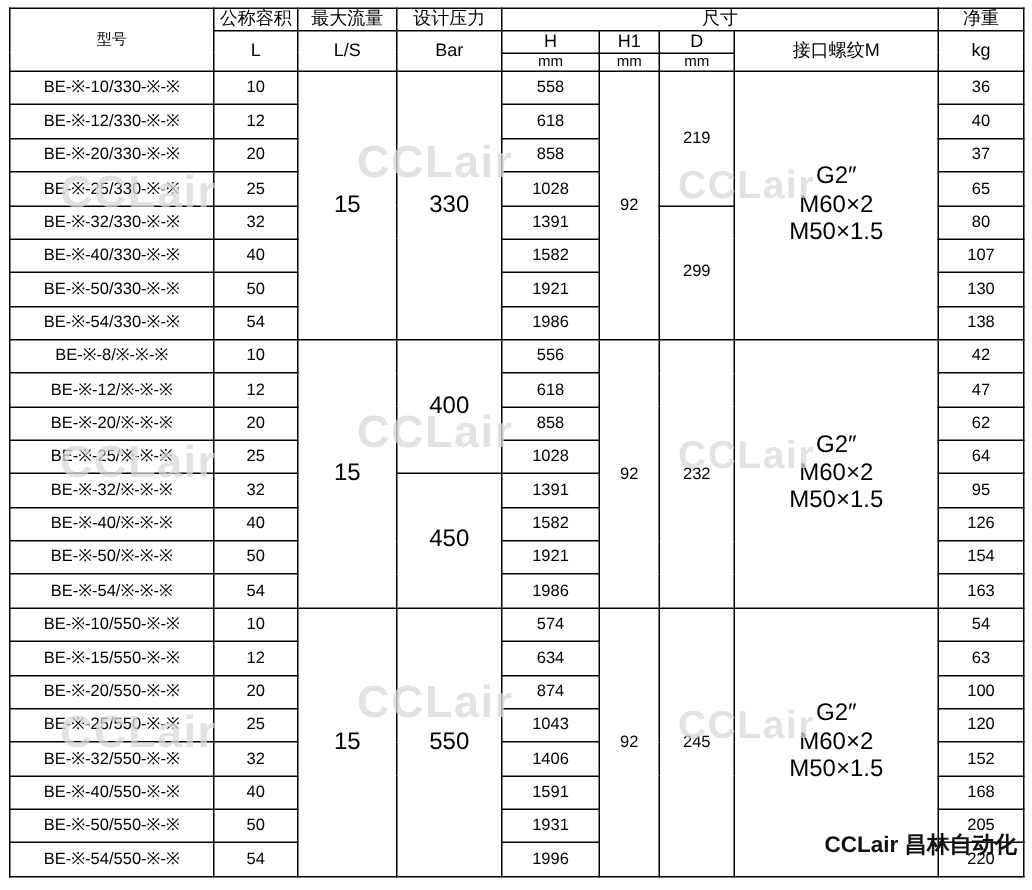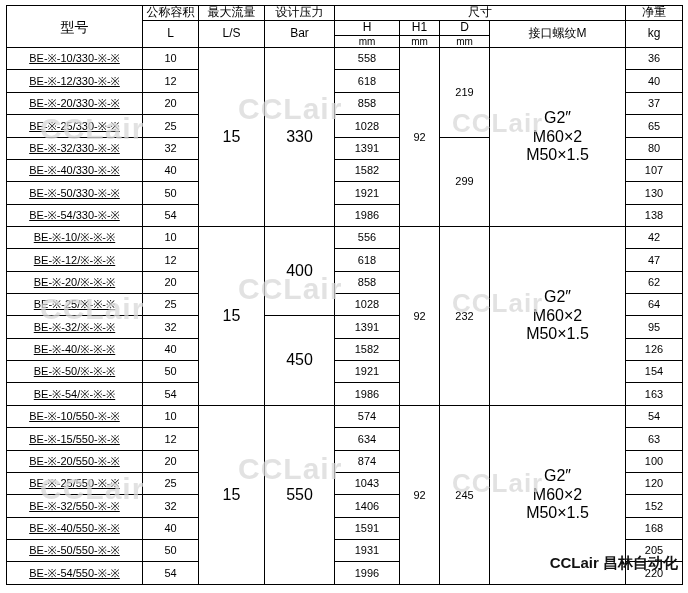--- a/index.html
+++ b/index.html
@@ -35,24 +35,23 @@
     vertical-align: middle;
     padding: 0;
     font-weight: normal;
     line-height: 1.15;
   }
   .model-cell {
     text-align: left;
     padding-left: 6px;
     font-size: 11px;
     letter-spacing: 0px;
-    text-decoration: underline;
   }
   .hdr-main {
-    font-size: 14px;
+    font-size: 10px;
   }
   .hdr-sub {
     font-size: 12px;
   }
   .hdr-unit {
     font-size: 10px;
   }
   .thread-cell {
     font-size: 16px;
     line-height: 1.6;
@@ -184,21 +183,21 @@
         <td>130</td>
       </tr>
       <tr>
         <td class="model-cell">BE-※-54/330-※-※</td>
         <td>54</td>
         <td>1986</td>
         <td>138</td>
       </tr>
 
       <tr>
-        <td class="model-cell">BE-※-10/※-※-※</td>
+        <td class="model-cell">BE-※-8/※-※-※</td>
         <td>10</td>
         <td rowspan="8" class="big">15</td>
         <td rowspan="4" class="big">400</td>
         <td>556</td>
         <td rowspan="8">92</td>
         <td rowspan="8">232</td>
         <td rowspan="8" class="thread-cell">
           <div>G2″</div>
           <div>M60×2</div>
           <div>M50×1.5</div>

